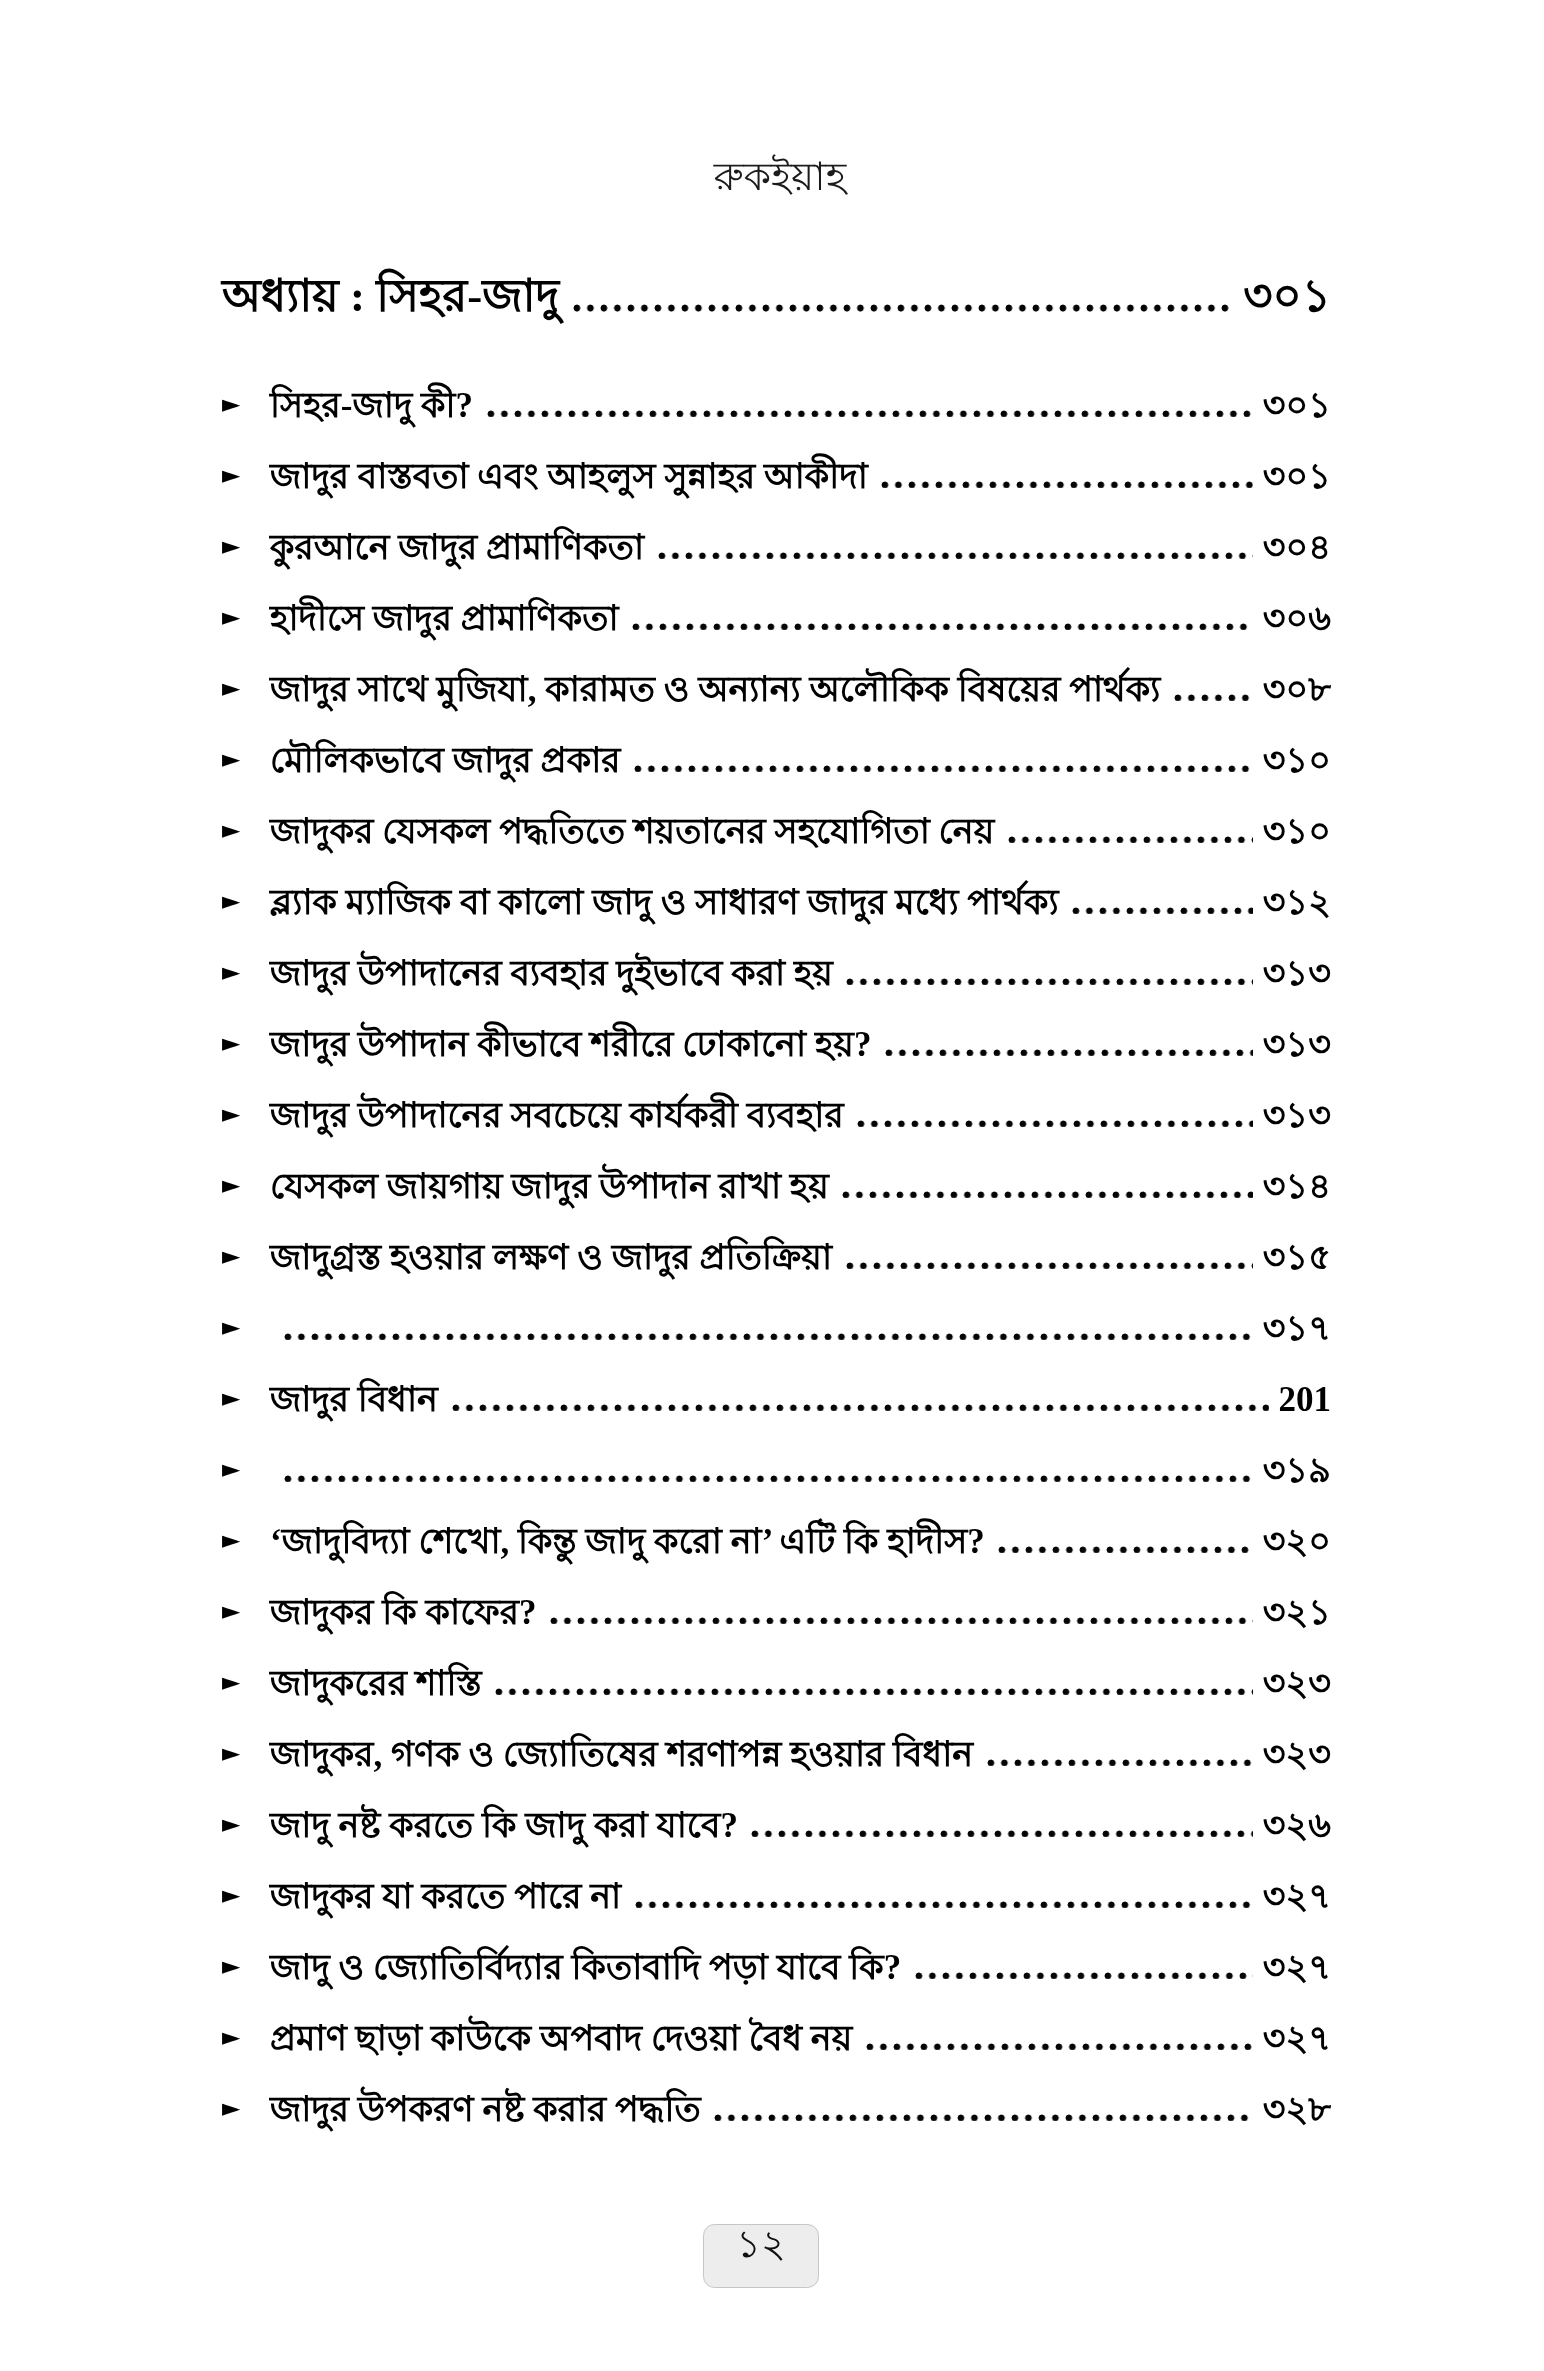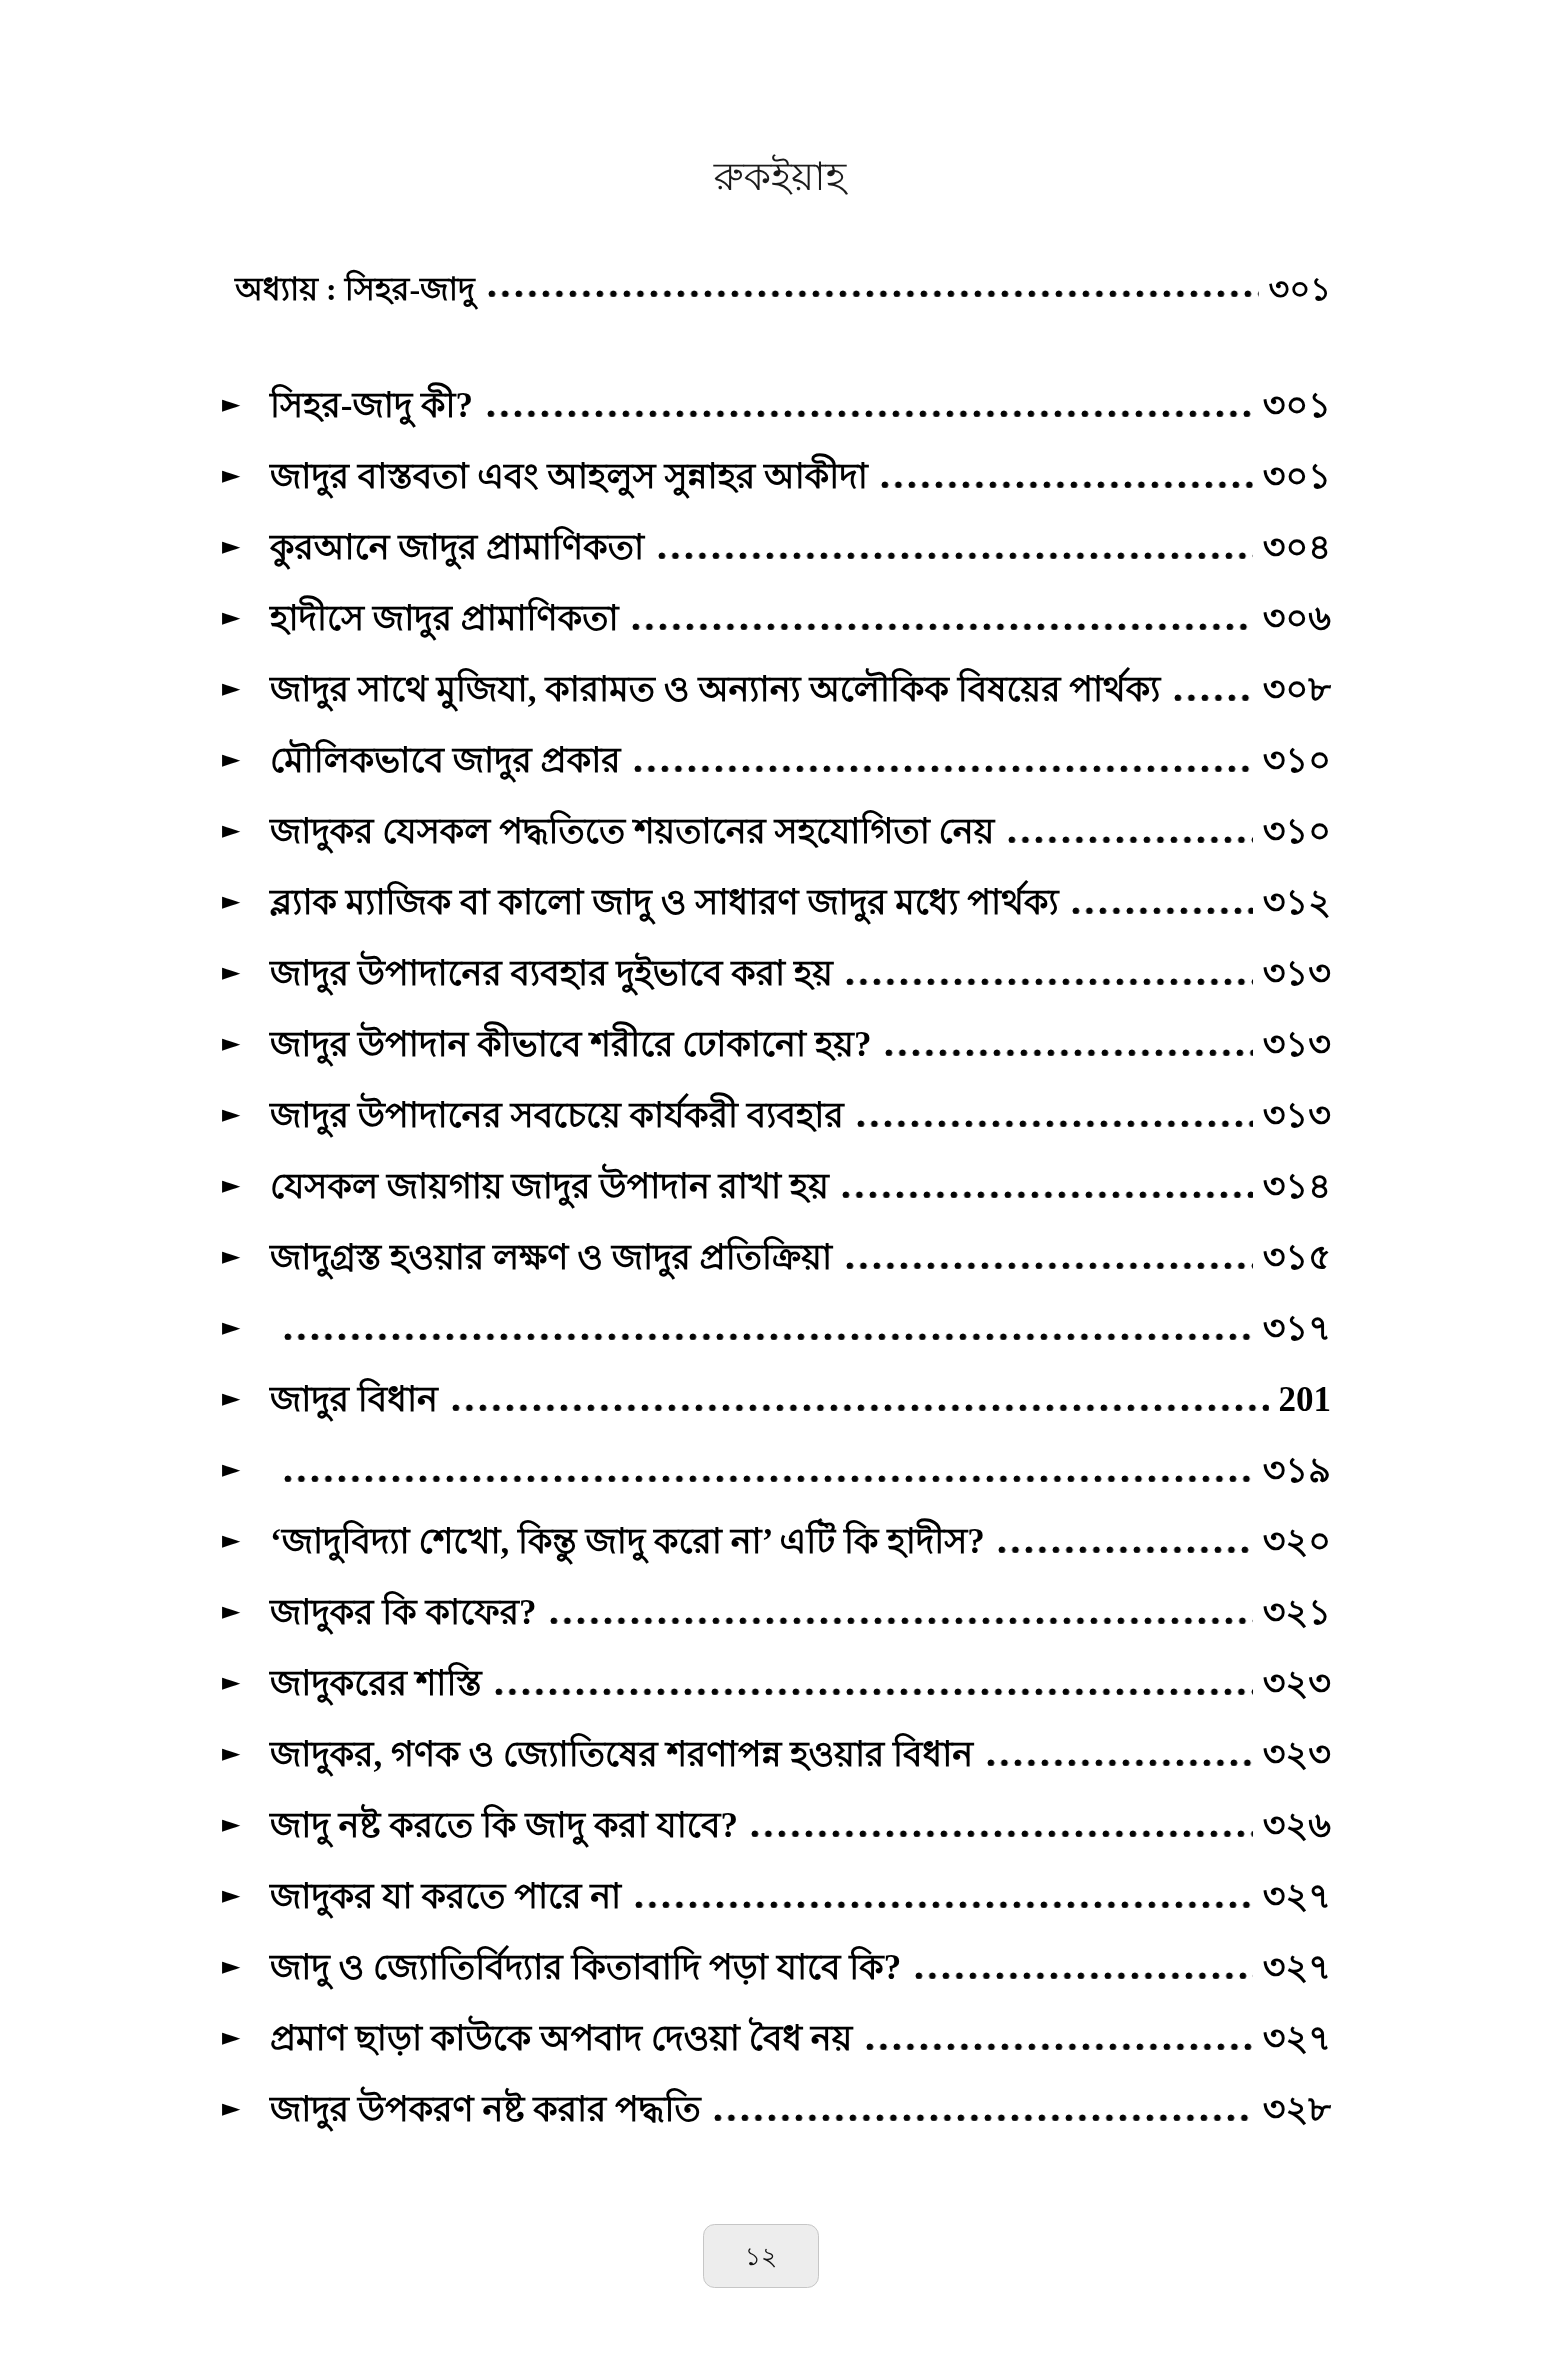--- a/index.html
+++ b/index.html
@@ -15,23 +15,22 @@
     position:absolute; top:154px; left:0; right:0;
     text-align:center;
     font-size:39px; line-height:1.2;
     color:#1b1b1b;
     font-weight:normal;
     padding-left:15px;
   }
   .chapter-row {
     position:absolute; top:271px; left:222px; right:214px;
     display:flex; align-items:flex-end;
-    font-size:32px; font-weight:bold; line-height:1.15;
+    font-size:45px; font-weight:bold; line-height:1.15;
     white-space:nowrap;
-    margin-left:13px;
   }
   .toc-list {
     position:absolute; top:355px; left:222px; right:214px;
   }
   .row {
     display:flex; align-items:flex-end;
     height:71px;
     font-size:35px; font-weight:bold; line-height:1.15;
     white-space:nowrap;
   }
@@ -52,22 +51,22 @@
     background-position:left bottom;
   }
   .chapter-row .leader { margin-bottom:10.6px; }
   .pagenum { flex:0 0 auto; }
   .footer-box {
     position:absolute; top:2224px; left:703px;
     width:114px; height:62px;
     background:#ededed;
     border:1.9px solid #c6c6c6;
     border-radius:11.6px;
-    display:flex; align-items:center; justify-content:center;
-    font-size:25px; line-height:1;
+    display:flex; justify-content:center;
+    font-size:38px; line-height:1;
     color:#111;
   }
 </style>
 </head>
 <body>
 
 <div class="page">
 
   <div class="header-title">রুকইয়াহ</div>
 

